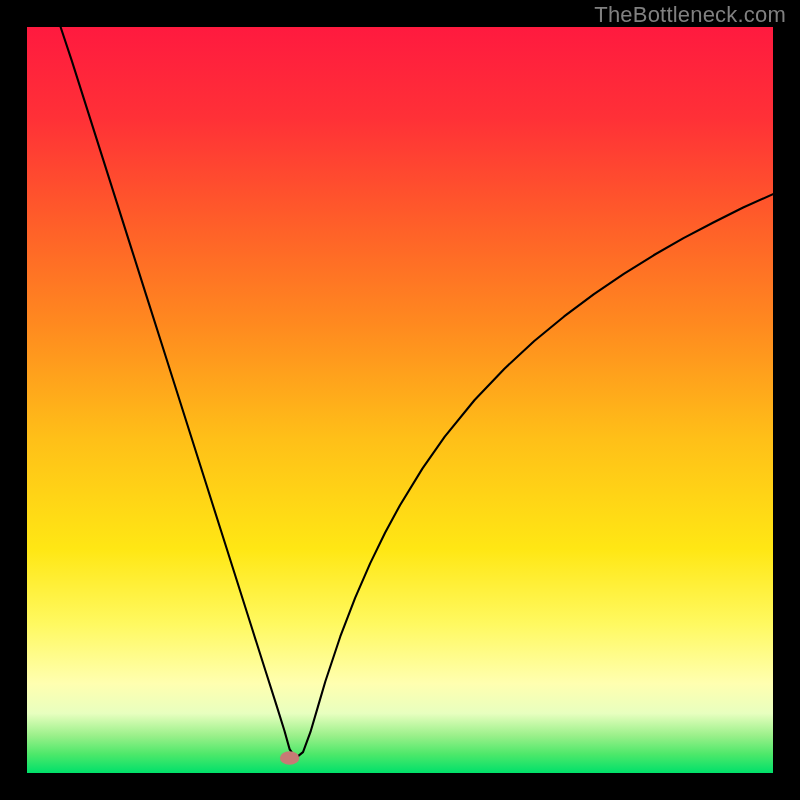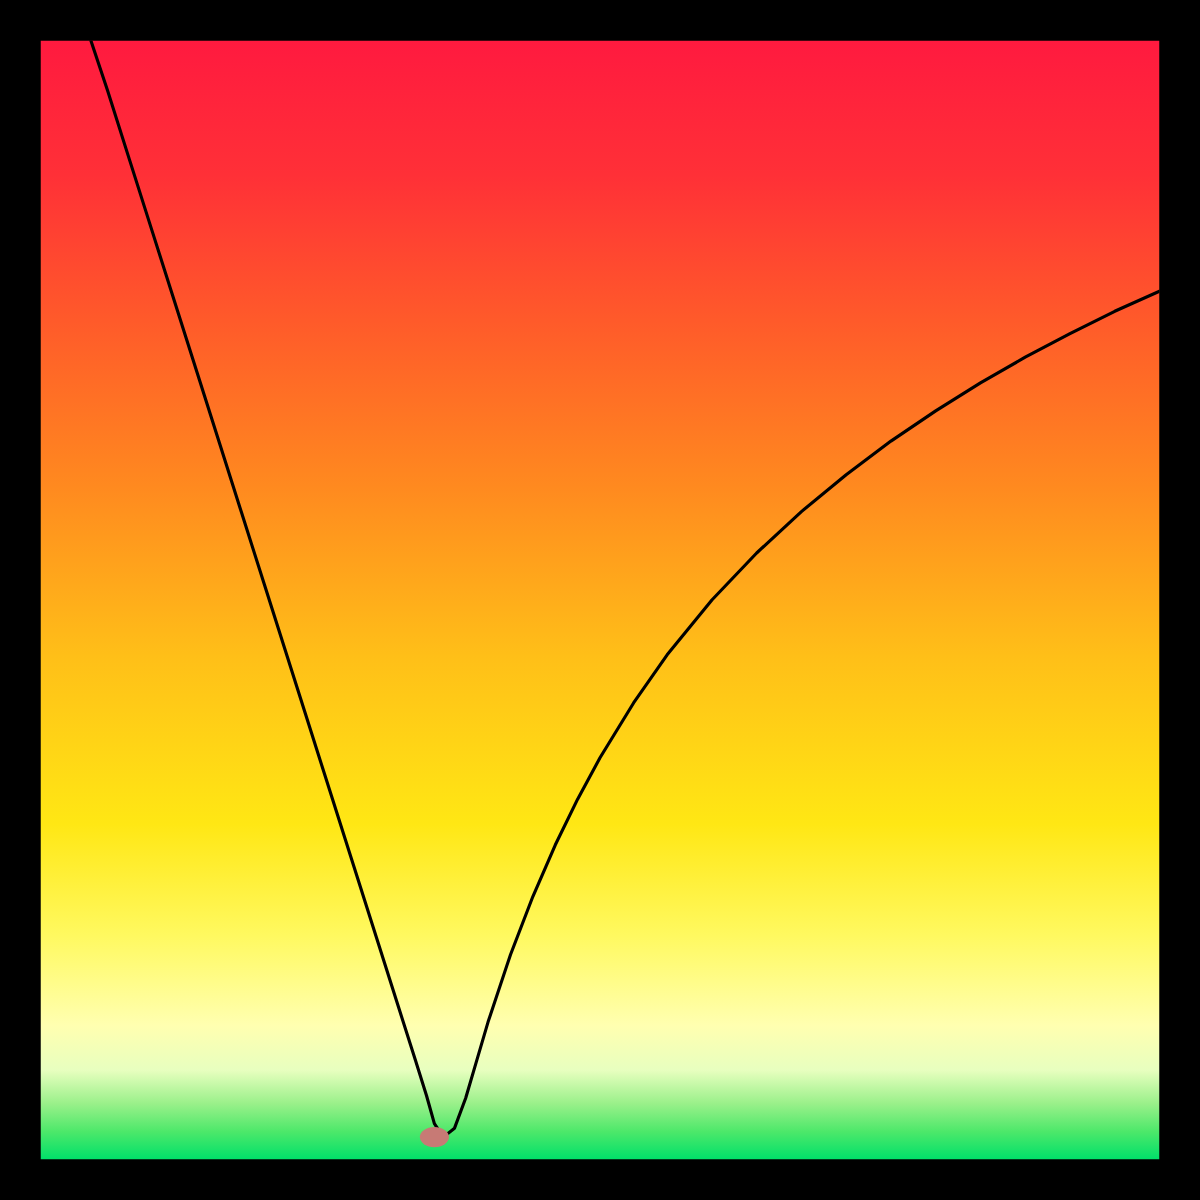--- a/index.html
+++ b/index.html
@@ -35,20 +35,21 @@
     height: 746px;
   }
   .plot svg {
     display: block;
   }
 </style>
 </head>
 <body>
 
 <div class="frame">
+  <div class="watermark">TheBottleneck.com</div>
   <div class="plot">
     <svg id="chart-svg" viewBox="0 0 100 100" preserveAspectRatio="none" width="746" height="746">
       <defs>
         <linearGradient id="bg-grad" x1="0" y1="0" x2="0" y2="1">
             <stop offset="0%" stop-color="#ff1a3f"></stop>
             <stop offset="12%" stop-color="#ff3037"></stop>
             <stop offset="25%" stop-color="#ff5a2a"></stop>
             <stop offset="40%" stop-color="#ff8a1f"></stop>
             <stop offset="55.00000000000001%" stop-color="#ffbf18"></stop>
             <stop offset="70%" stop-color="#ffe714"></stop>

